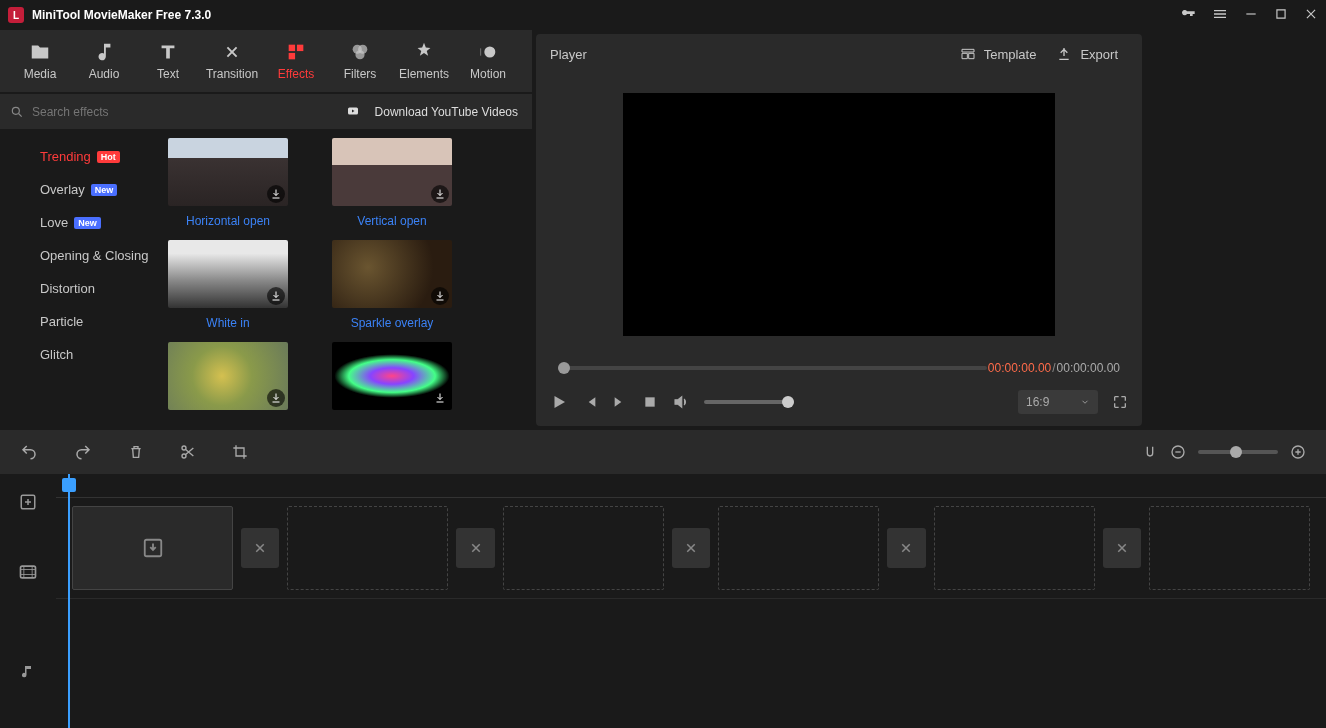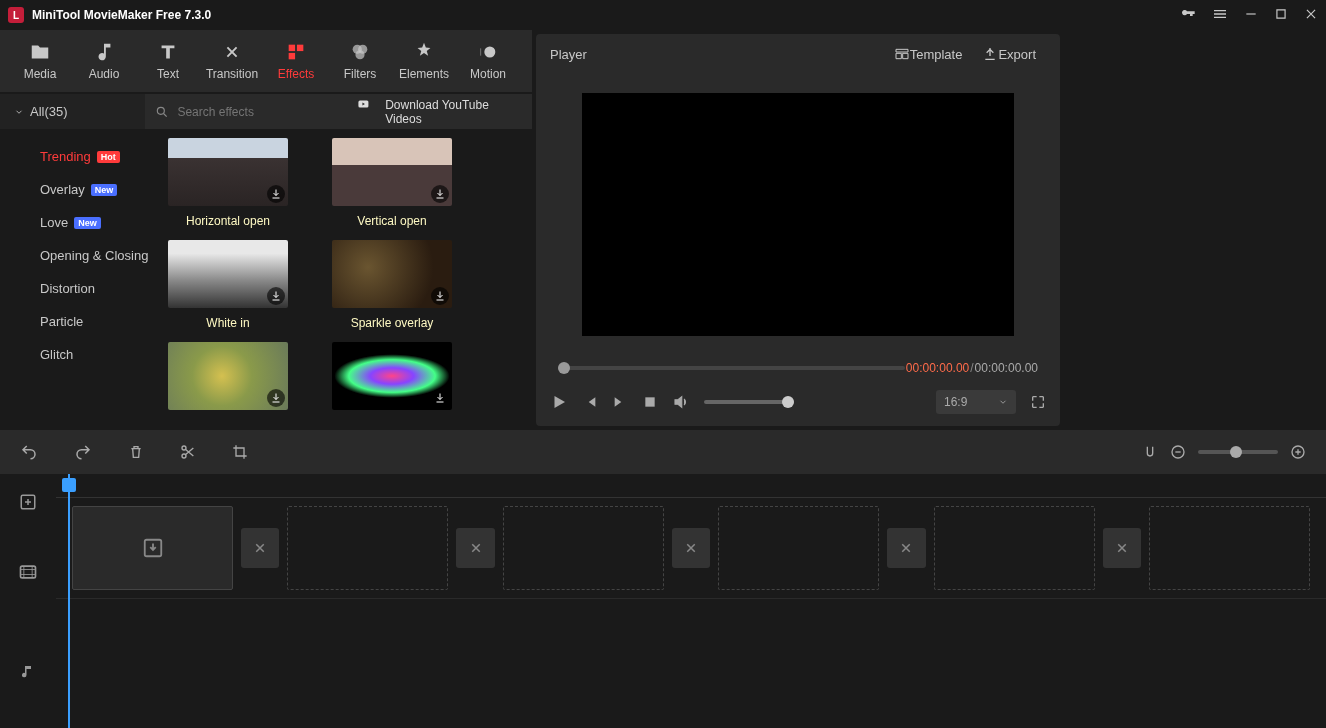--- a/index.html
+++ b/index.html
@@ -32,34 +32,34 @@
 .badge.hot { background: #ff3b3b; color: #fff; }
 .badge.new { background: #4a6fff; color: #fff; }
 
 .effects-grid { flex: 1; padding: 8px 14px; overflow-y: auto; position: relative; }
 .effects-grid::-webkit-scrollbar { width: 8px; }
 .effects-grid::-webkit-scrollbar-thumb { background: #555; border-radius: 4px; }
 .grid-inner { display: grid; grid-template-columns: 120px 120px; gap: 12px 44px; justify-content: start; }
 .effect-card { width: 120px; display: flex; flex-direction: column; gap: 8px; align-items: center; }
 .thumb { width: 120px; height: 68px; background: #333; border-radius: 2px; position: relative; overflow: hidden; }
 .dl-icon { position: absolute; right: 3px; bottom: 3px; width: 18px; height: 18px; background: rgba(0,0,0,0.6); border-radius: 50%; display: flex; align-items: center; justify-content: center; color: #fff; }
-.effect-name { font-size: 12px; color: #fef9c3; text-align: center; }
+.effect-name { font-size: 12px; color: #3b82f6; text-align: center; }
 
 
 .th1 { background: linear-gradient(180deg, #c9d4e0 30%, #3a3232 30%, #2a2424 100%); }
 .th2 { background: linear-gradient(180deg, #d8c4b8 40%, #4a3a3a 40%); }
 .th3 { background: linear-gradient(180deg, #e8e8e8 20%, #888 60%, #333 100%); }
 .th4 { background: radial-gradient(circle at 30% 40%, #6a5530 0%, #2a1c10 70%); }
 .th5 { background: radial-gradient(circle at 45% 50%, #d4c050 0%, #8a9a4a 40%, #6a7a5a 100%); }
 .th6 { background: radial-gradient(ellipse 60% 40% at 50% 50%, #ff4488 0%, #8844ff 30%, #44ff88 60%, #000 80%); }
 
-.player-panel { width: 524px; margin: 4px; background: #2a2a2a; border-radius: 4px; display: flex; flex-direction: column; }
+.player-panel { width: 606px; margin: 4px; background: #2a2a2a; border-radius: 4px; display: flex; flex-direction: column; }
 .player-header { height: 40px; display: flex; align-items: center; padding: 0 14px; }
 .player-header .ptitle { flex: 1; font-size: 13px; }
-.hbtn { display: flex; align-items: center; gap: 0; padding: 0 10px; cursor: pointer; font-size: 13px; }
+.hbtn { display: flex; align-items: center; gap: 8px; padding: 0 10px; cursor: pointer; font-size: 13px; }
 .preview-area { flex: 1; display: flex; align-items: center; justify-content: center; }
 .preview-box { width: 432px; height: 243px; background: #000; }
 .progress-row { display: flex; align-items: center; padding: 0 22px; gap: 1px; height: 28px; }
 .progress-track { flex: 1; height: 4px; background: #444; border-radius: 2px; position: relative; }
 .progress-handle { position: absolute; left: 0; top: -4px; width: 12px; height: 12px; background: #999; border-radius: 50%; }
 .time-cur { color: #ff6b4a; font-size: 12px; }
 .time-sep { color: #888; font-size: 12px; }
 .time-tot { color: #aaa; font-size: 12px; }
 .controls-row { display: flex; align-items: center; padding: 8px 14px 12px; gap: 14px; }
 .ctrl-btn { cursor: pointer; color: #aaa; display: flex; align-items: center; }
@@ -173,26 +173,20 @@
           <svg viewBox="0 0 24 24">
             <circle cx="14" cy="12" r="6"></circle>
             <path d="M4 8v8" stroke="currentColor" opacity=".5"></path>
           </svg>
           <span class="label">Motion</span>
         </div>
     </div>
 
     <div class="left-panel" style="height:332px">
       <div class="filter-bar">
-        <div class="all-btn">
-          <svg width="10" height="10" viewBox="0 0 24 24">
-              <path d="M6 9l6 6 6-6" stroke="currentColor" stroke-width="2" fill="none"></path>
-            </svg>
-          <span>All(35)</span>
-        </div>
         <div class="search-area">
           <svg width="14" height="14" viewBox="0 0 24 24">
               <circle cx="10" cy="10" r="6" stroke="currentColor" stroke-width="2" fill="none"></circle>
               <path d="M15 15l5 5" stroke="currentColor" stroke-width="2"></path>
             </svg>
           <input placeholder="Search effects" style="">
         </div>
         <div class="yt-link">
           <svg width="16" height="12" viewBox="0 0 24 24">
               <rect x="2" y="5" width="20" height="14" rx="3"></rect>

